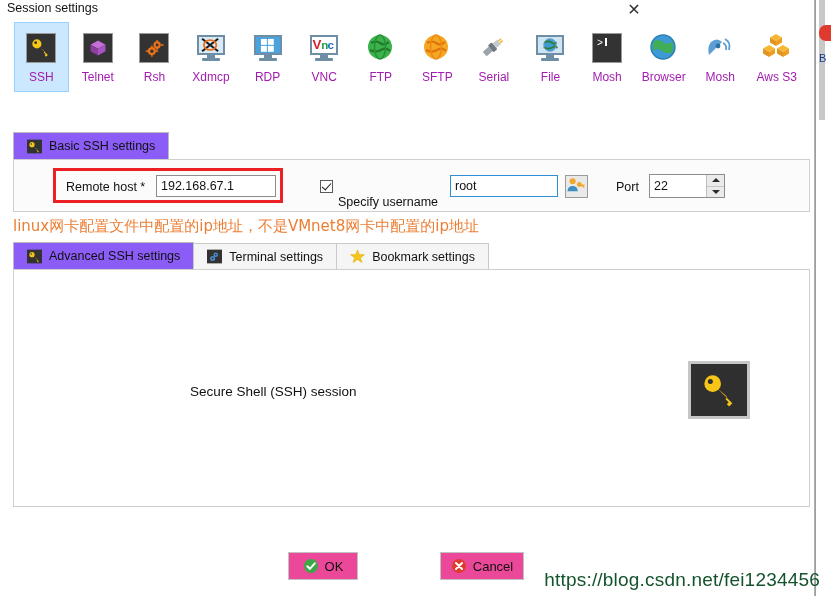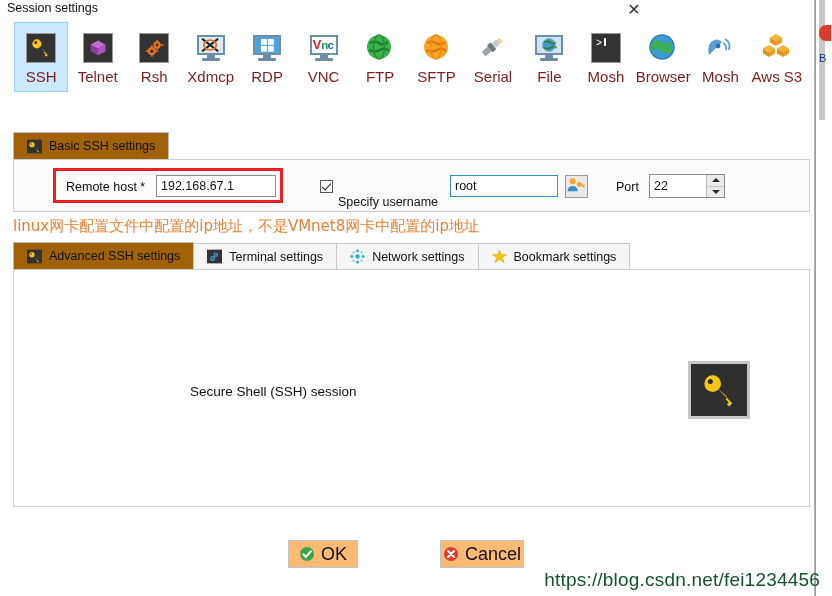--- a/index.html
+++ b/index.html
@@ -123,22 +123,22 @@
     background: #cce8ff;
     border: 1px solid #99d1ff;
   }
   .proto-icon {
     width: 30px;
     height: 30px;
     position: relative;
     margin-bottom: 7px;
   }
   .proto-label {
-    font-size: 15px;
-    color: #7f1d1d;
+    font-size: 12px;
+    color: #a21caf;
     white-space: nowrap;
     line-height: 14px;
   }
 
   
   .icon-dark {
     width: 30px; height: 30px;
     background: #333333;
     border: 1px solid #9a9a9a;
     box-sizing: border-box;
@@ -189,21 +189,21 @@
     background: #f5f5f5;
     border: 1px solid #c9c9c9;
     border-bottom: none;
     font-size: 12.5px;
     color: #111;
     cursor: pointer;
     white-space: nowrap;
     margin-right: -1px;
   }
   .tab.active {
-    background: #a16207;
+    background: #8b5cf6;
     height: 27px;
     border-color: #bcbcbc;
   }
   .tab .tab-ico {
     width: 15px; height: 15px;
     margin-right: 7px;
     flex: 0 0 auto;
     position: relative;
   }
 
@@ -378,29 +378,30 @@
     box-sizing: border-box;
     display: flex;
     align-items: center;
     justify-content: center;
   }
 
   
   .dlg-btn {
     position: absolute;
     height: 28px;
-    background: #fdba74;
+    background: #ec4899;
     border: 1px solid #c2c2c2;
     box-sizing: border-box;
     display: flex;
     align-items: center;
     justify-content: center;
-    font-size: 18px;
+    font-size: 13px;
     color: #111;
     cursor: pointer;
+    margin-top: 12px;
   }
   #btn-ok { left: 288px; top: 540px; width: 70px; }
   #btn-cancel { left: 440px; top: 540px; width: 84px; }
   .btn-ico { width: 16px; height: 16px; margin-right: 6px; position: relative; }
 
   #watermark {
     position: absolute;
     right: 12px;
     bottom: 5px;
     font-size: 19px;
@@ -713,36 +714,20 @@
           <rect x="0" y="1" width="24" height="22" fill="#333"></rect>
           <circle cx="14" cy="9" r="3.6" fill="#4a8fd0"></circle>
           <circle cx="14" cy="9" r="1.3" fill="#333"></circle>
           <circle cx="9" cy="15" r="4" fill="#4a8fd0"></circle>
           <circle cx="9" cy="15" r="1.5" fill="#333"></circle>
         </svg>
       </span>
       <span>Terminal settings</span>
     </div>
 
-    <div class="tab">
-      <span class="tab-ico">
-        <svg width="15" height="15" viewBox="0 0 16 16">
-          <circle cx="8" cy="8" r="2.3" fill="#29a8df"></circle>
-          <circle cx="8" cy="2" r="1.5" fill="#29a8df"></circle>
-          <circle cx="8" cy="14" r="1.5" fill="#29a8df"></circle>
-          <circle cx="2" cy="8" r="1.5" fill="#29a8df"></circle>
-          <circle cx="14" cy="8" r="1.5" fill="#29a8df"></circle>
-          <circle cx="3.6" cy="3.6" r="1.2" fill="#7fd0ee"></circle>
-          <circle cx="12.4" cy="12.4" r="1.2" fill="#7fd0ee"></circle>
-          <circle cx="12.4" cy="3.6" r="1.2" fill="#7fd0ee"></circle>
-          <circle cx="3.6" cy="12.4" r="1.2" fill="#7fd0ee"></circle>
-        </svg>
-      </span>
-      <span>Network settings</span>
-    </div>
 
     <div class="tab">
       <span class="tab-ico">
         <svg width="15" height="15" viewBox="0 0 16 16">
           <polygon points="8,1 10,6 15.4,6 11.1,9.2 12.7,14.4 8,11.2 3.3,14.4 4.9,9.2 0.6,6 6,6" fill="#f5c518" stroke="#e0a800" stroke-width="0.6"></polygon>
         </svg>
       </span>
       <span>Bookmark settings</span>
     </div>
 

